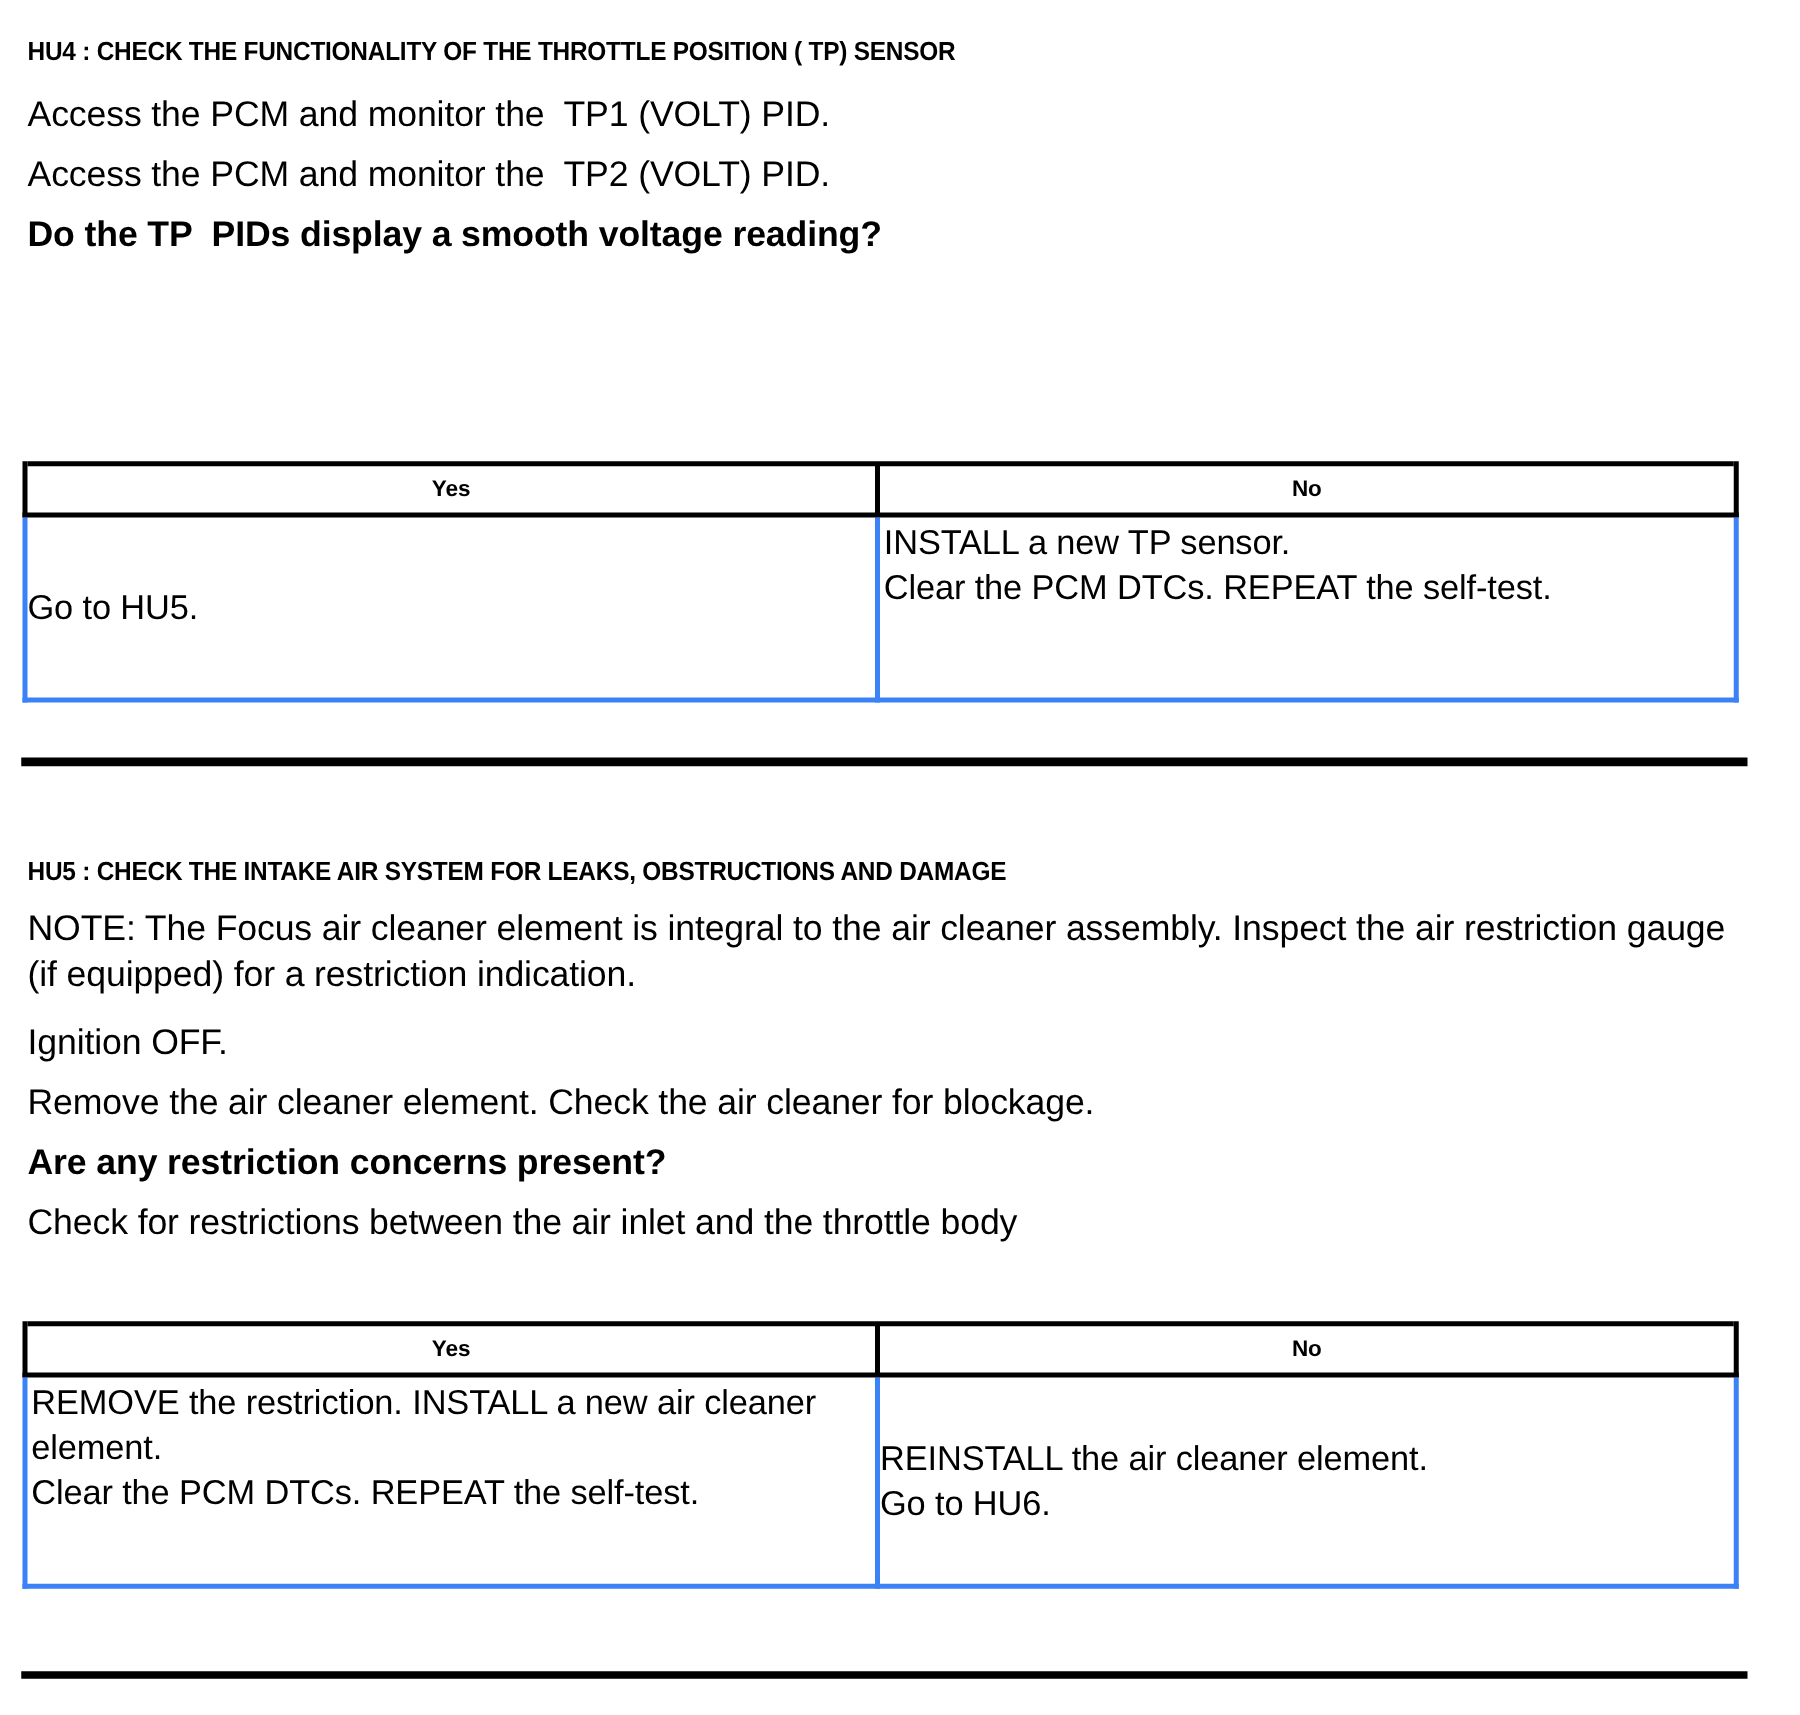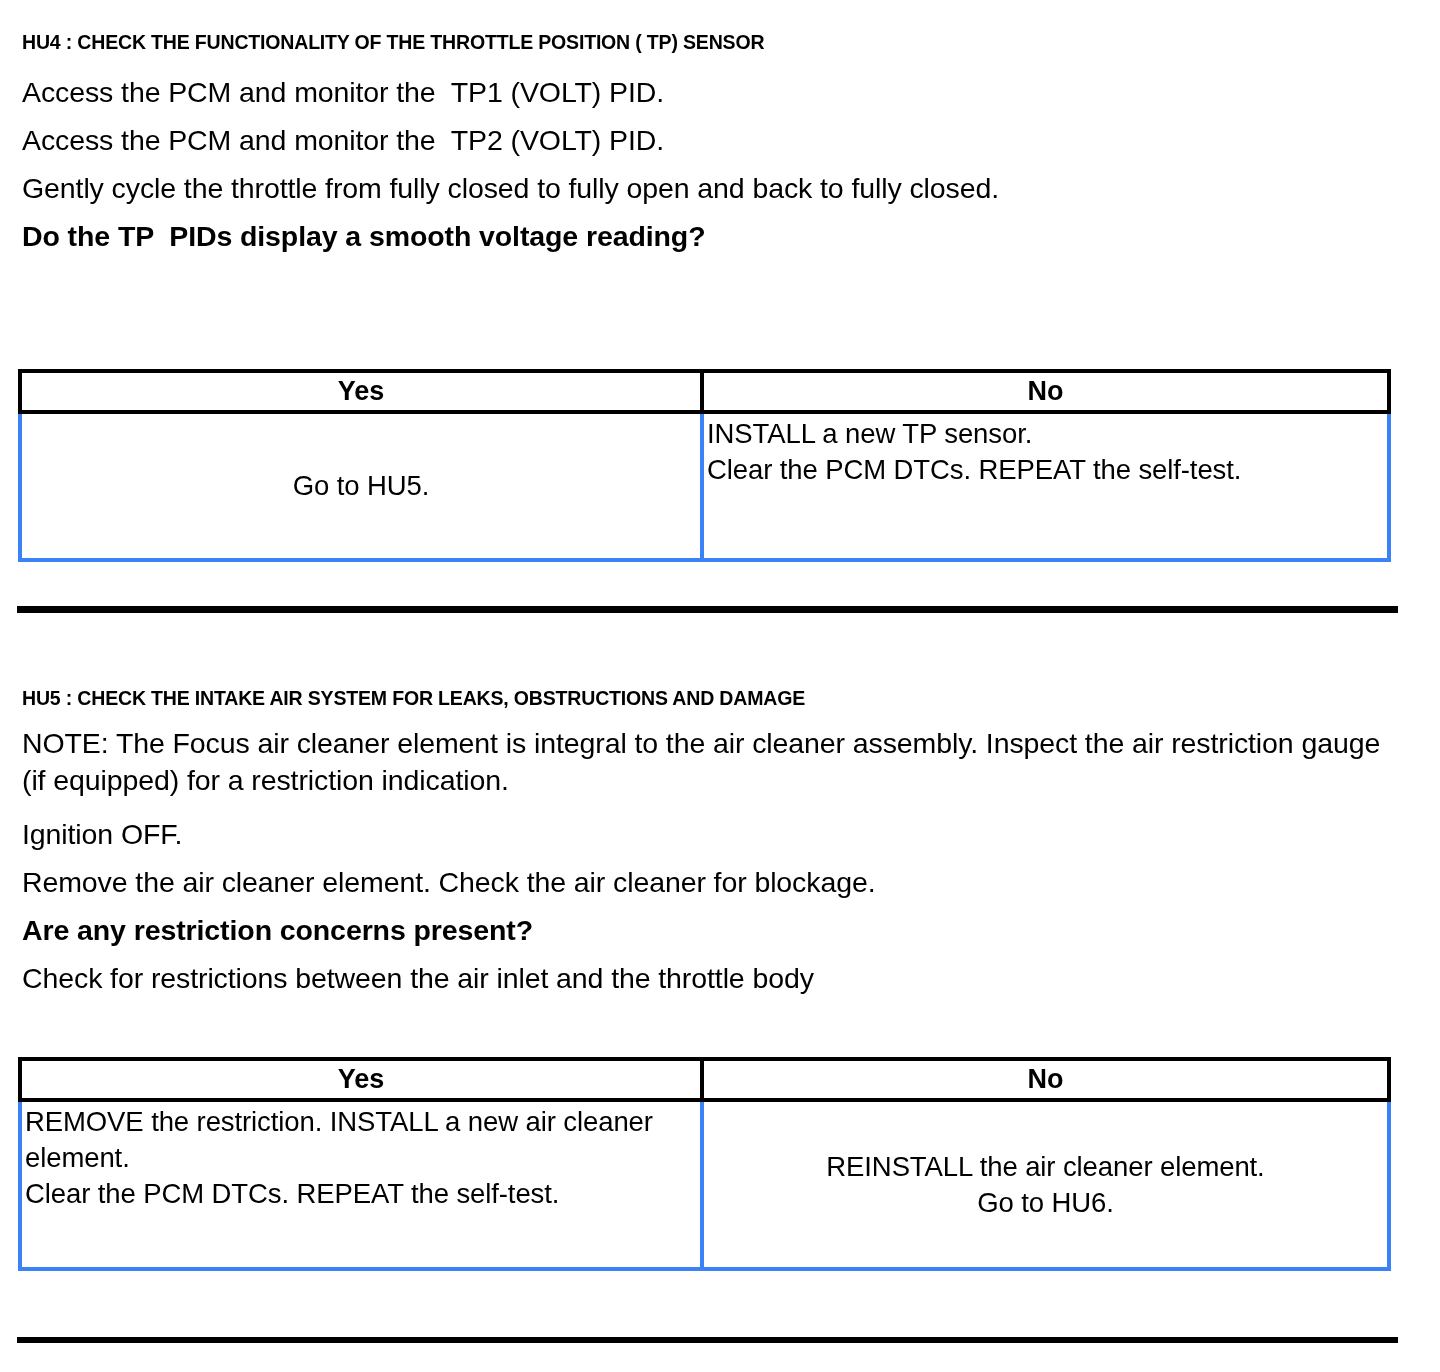--- a/index.html
+++ b/index.html
@@ -70,21 +70,21 @@
     width: 1369px;
     margin: 0;
     border: 4px solid #000;
   }
   .yn-table col.c-yes { width: 682px; }
   .yn-table col.c-no  { width: 687px; }
 
   .yn-table th {
     border: 4px solid #000;
     border-top-width: 3px;
-    font-size: 27px;
+    font-size: 18px;
     font-weight: bold;
     text-align: center;
     padding: 3px 0 4px 0;
     line-height: 30px;
   }
 
   .yn-table td {
     border: 4px solid #3b82f6;
     font-size: 27.5px;
     font-weight: normal;
@@ -97,21 +97,21 @@
   .cell-inner {
     padding: 2px 2px 2px 3px;
   }
   .cell-inner p {
     margin: 0;
     padding: 0;
   }
 
   td.center-cell {
     vertical-align: middle;
-    text-align: center;
+    text-align: left;
   }
   td.center-cell .cell-inner {
     padding-left: 0;
     padding-right: 0;
   }
 
   
   .rule {
     background: #000;
     height: 7px;
@@ -127,21 +127,20 @@
 <div class="page">
 
   <div class="section abs" style="left:22px; top:30px; width:1400px;">
 
     <div class="step-heading">HU4 : CHECK THE FUNCTIONALITY OF THE THROTTLE POSITION ( TP) SENSOR</div>
 
     <div style="height:14px"></div>
 
     <div class="body-line">Access the PCM and monitor the  TP1 (VOLT) PID.</div>
     <div class="body-line">Access the PCM and monitor the  TP2 (VOLT) PID.</div>
-    <div class="body-line">Gently cycle the throttle from fully closed to fully open and back to fully closed.</div>
     <div class="body-line bold">Do the TP  PIDs display a smooth voltage reading?</div>
   </div>
 
   <div class="abs" style="left:18px; top:369px;">
     <table class="yn-table">
       <colgroup>
         <col class="c-yes">
           <col class="c-no">
       </colgroup>
       <thead>

